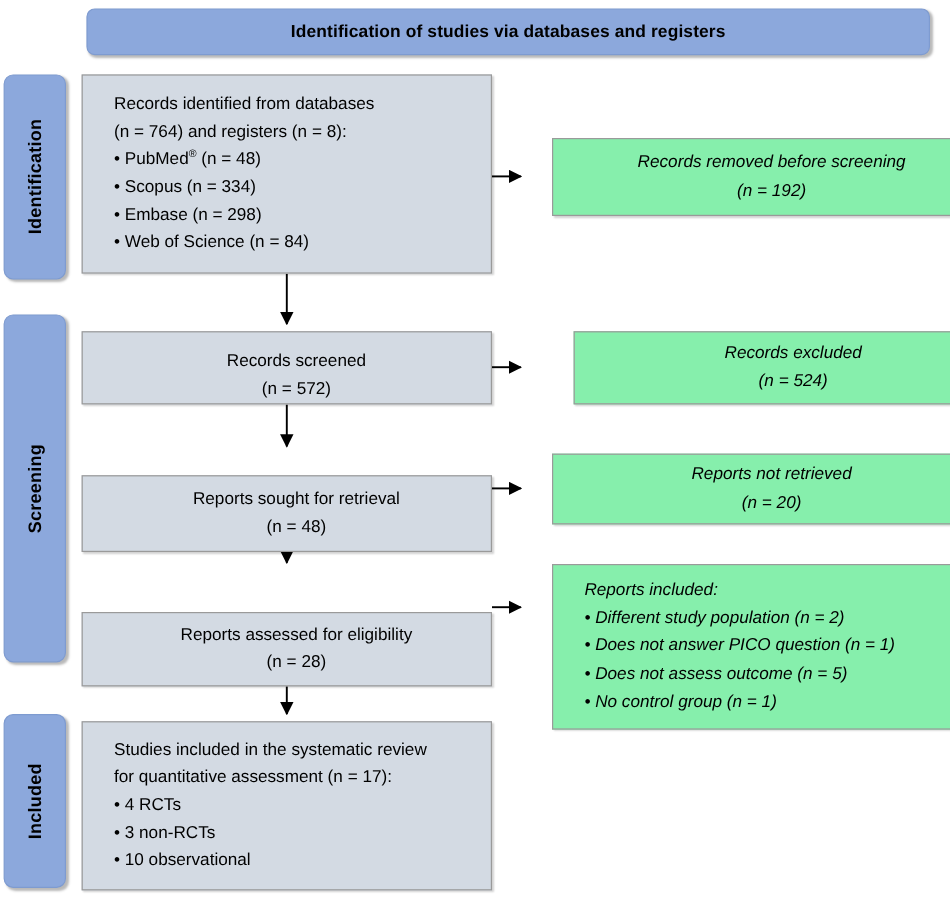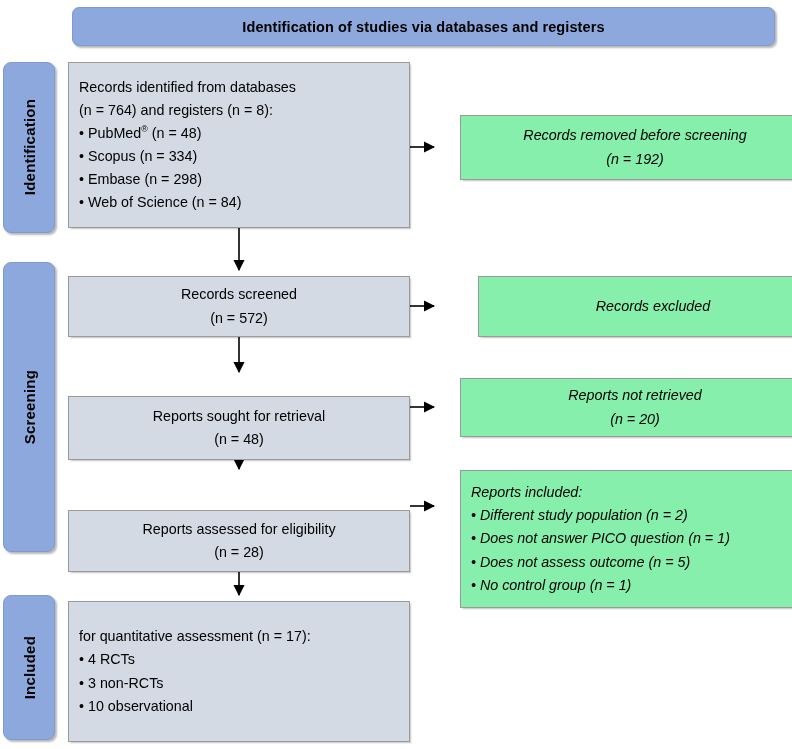--- a/index.html
+++ b/index.html
@@ -47,35 +47,36 @@
   #stage-screening{top:262px;height:290px;}
   #stage-included{top:595px;height:145px;}
 
   .box{
     position:absolute;
     border:1px solid #9a9a9a;
     box-sizing:border-box;
     font-size:14.3px;
     line-height:1.62;
     box-shadow:1.5px 1.5px 1.5px rgba(0,0,0,0.18);
+    padding-left:16px;
   }
   .box.main{background:#D3DAE3;left:68px;width:342px;}
   .box.side{background:#86efac;left:460px;width:350px;font-style:italic;}
   .box .inner{padding:0 10px;}
   .box.center .inner{text-align:center;}
   .box.center{display:flex;align-items:center;justify-content:center;}
   .box.left{display:flex;align-items:center;}
   .box.left .inner{text-align:left;width:100%;}
   .ln{white-space:nowrap;}
   .bul{white-space:nowrap;}
   sup{font-size:0.62em;vertical-align:super;line-height:0;}
 
   #box-identified{top:62px;height:166px;}
   #box-removed{top:115px;height:65px;}
-  #box-screened{top:276px;height:61px;}
+  #box-screened{top:276px;height:61px;align-items:flex-end;}
   #box-excluded{top:276px;height:61px;margin-left:18px;}
   #box-sought{top:396px;height:64px;}
   #box-notretrieved{top:378px;height:59px;}
   #box-assessed{top:475px;height:62px;margin-top:35px;}
   #box-reportsexcluded{top:470px;height:138px;}
   #box-included{top:601px;height:141px;}
 
   svg.connectors{position:absolute;left:0;top:0;width:792px;height:749px;pointer-events:none;}
 </style>
 </head>
@@ -134,20 +135,21 @@
   <div class="box main center" id="box-screened">
     <div class="inner">
       <div class="ln">Records screened</div>
       <div class="ln">(n = 572)</div>
     </div>
   </div>
 
   <div class="box side center" id="box-excluded">
     <div class="inner">
       <div class="ln">Records excluded</div>
+      <div class="ln">(n = 524)</div>
     </div>
   </div>
 
   <div class="box main center" id="box-sought">
     <div class="inner">
       <div class="ln">Reports sought for retrieval</div>
       <div class="ln">(n = 48)</div>
     </div>
   </div>
 
@@ -170,20 +172,21 @@
       <div class="ln">Reports included:</div>
       <div class="bul">• Different study population (n = 2)</div>
       <div class="bul">• Does not answer PICO question (n = 1)</div>
       <div class="bul">• Does not assess outcome (n = 5)</div>
       <div class="bul">• No control group (n = 1)</div>
     </div>
   </div>
 
   <div class="box main left" id="box-included">
     <div class="inner">
+      <div class="ln">Studies included in the systematic review</div>
       <div class="ln">for quantitative assessment (n = 17):</div>
       <div class="bul">• 4 RCTs</div>
       <div class="bul">• 3 non-RCTs</div>
       <div class="bul">• 10 observational</div>
     </div>
   </div>
 
 </div>
 
 </body></html>

